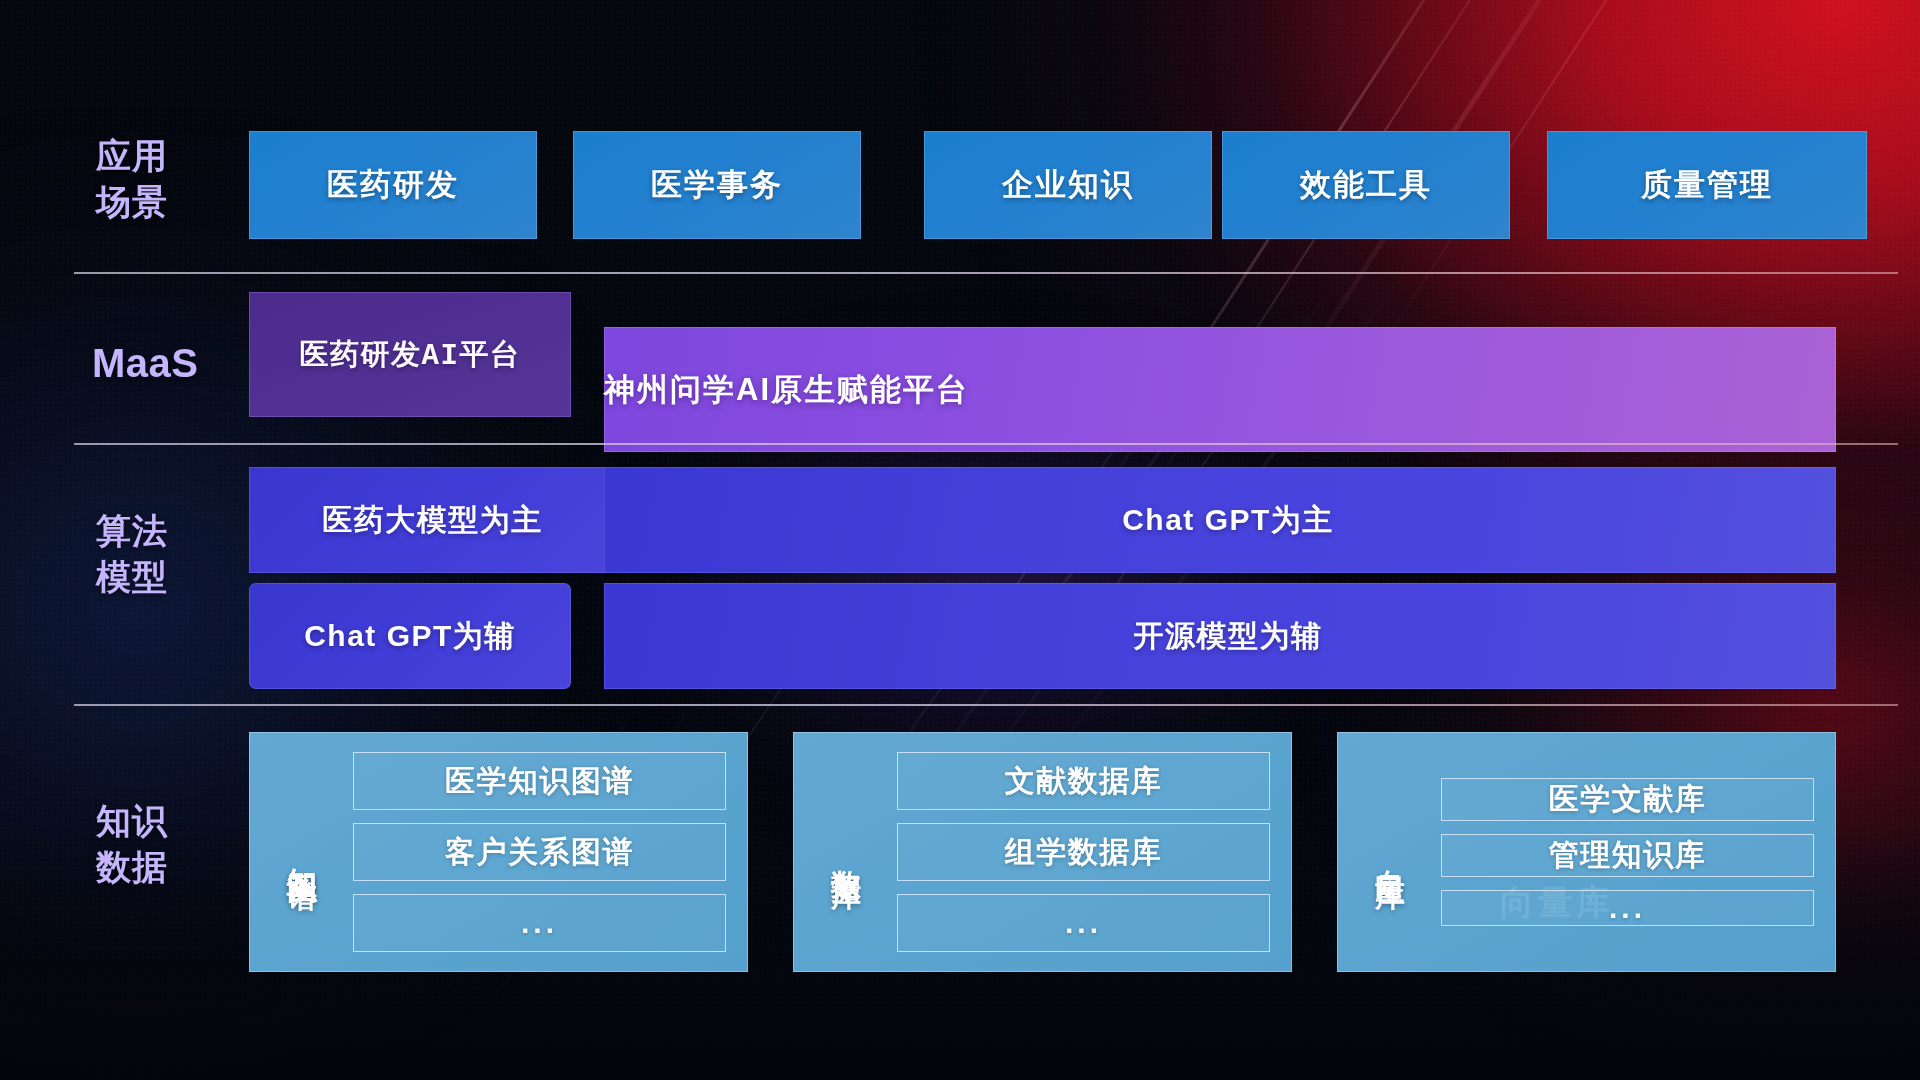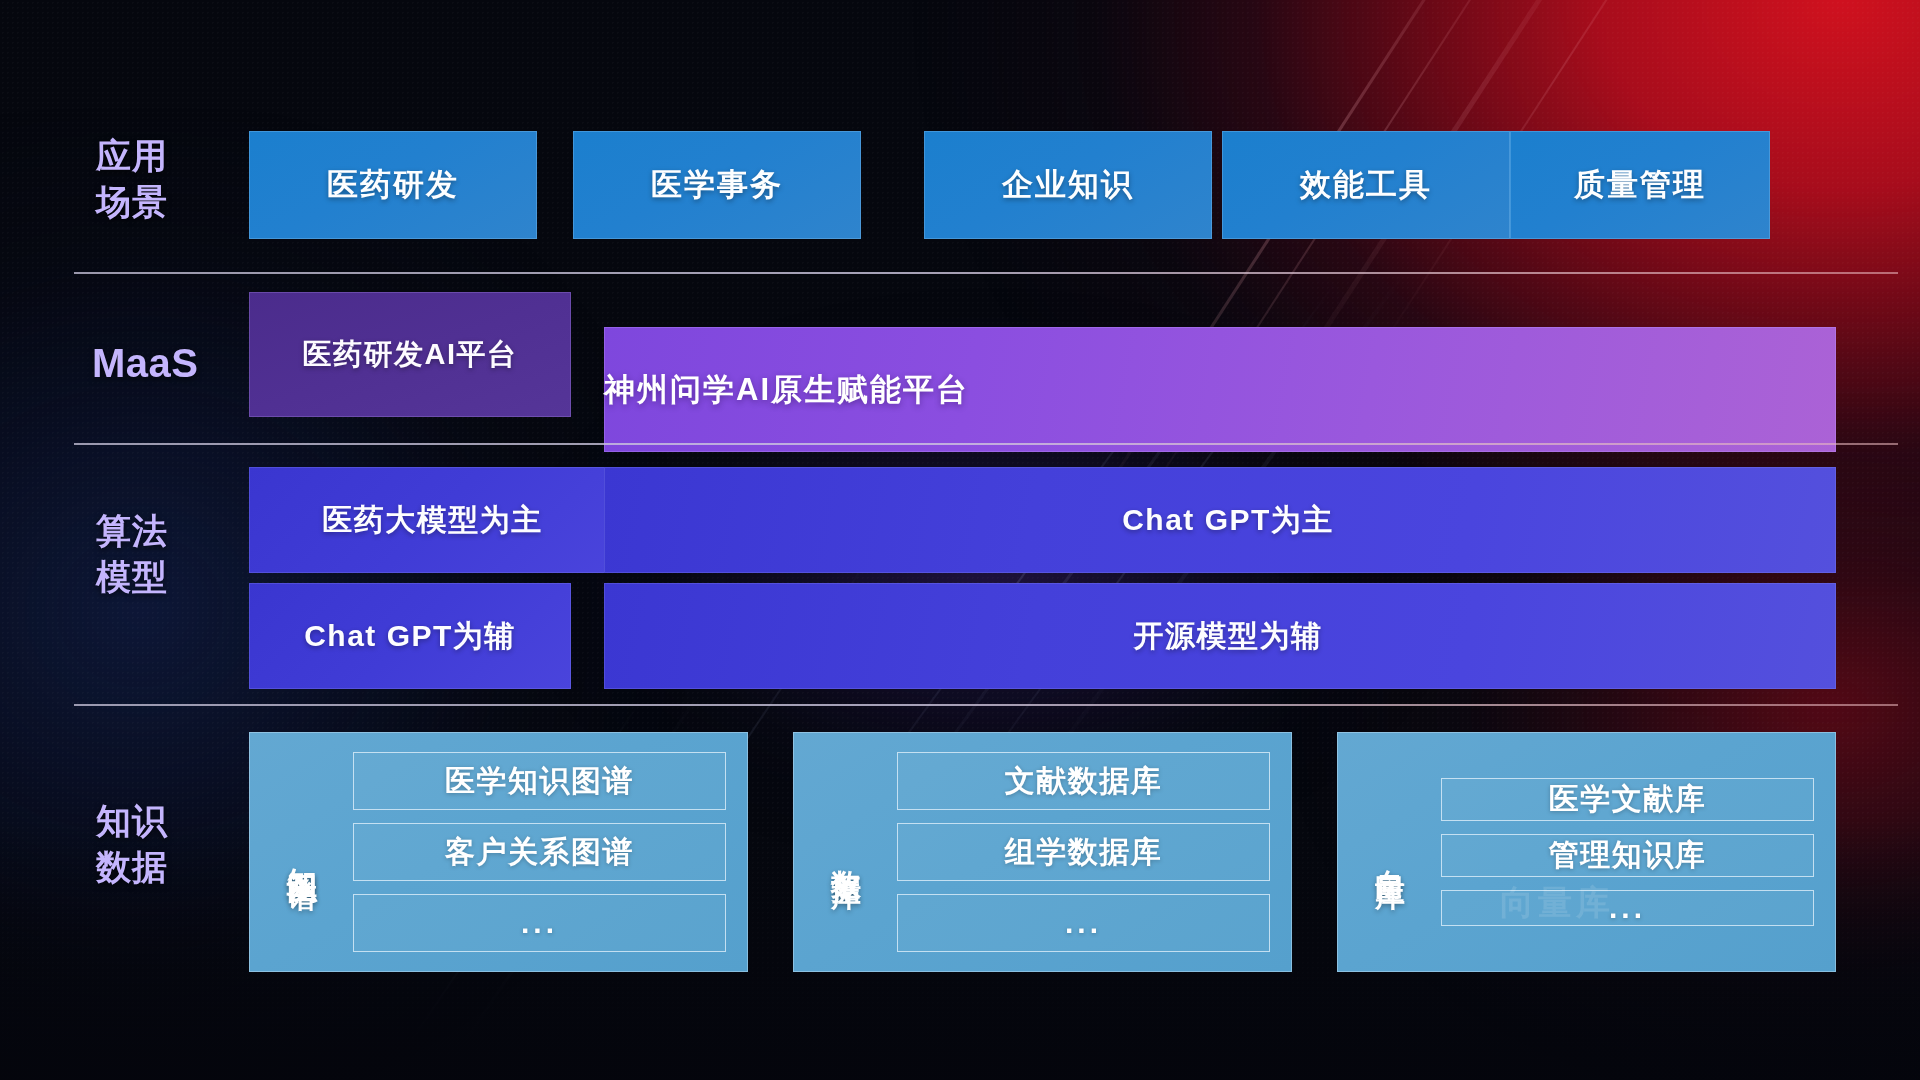--- a/index.html
+++ b/index.html
@@ -130,21 +130,21 @@
   .app-box .txt {
     color:#fdfeff; font-size:31px; font-weight:bold; letter-spacing:2px;
     text-shadow:0 2px 5px rgba(0,0,0,0.35);
   }
 
   
   .maas-left {
     position:absolute;
     background:linear-gradient(160deg, #4b2c8c 0%, #503093 50%, #553598 100%);
     box-shadow:inset 0 0 0 1px rgba(160,130,220,0.35);
-    display:flex; align-items:center; justify-content:center;
+    display:flex; align-items:center; justify-content:center;font-family:Liberation Mono, monospace;
   }
   .maas-left .txt {
     color:#fdfbff; font-size:29px; font-weight:bold; letter-spacing:1.5px;
     text-shadow:0 2px 5px rgba(0,0,0,0.35);
   }
   .maas-right {
     position:absolute;
     background:linear-gradient(100deg, #7e47dd 0%, #8b4ee0 30%, #9a58dd 62%, #ab62d6 100%);
     box-shadow:inset 0 0 0 1px rgba(200,160,255,0.30);
     display:flex; align-items:center; justify-content:flex-start;margin-top:35px;
@@ -247,21 +247,21 @@
     </div>
     <div class="app-box" style="left:573px; top:131px; width:288px; height:108px;">
       <span class="txt">医学事务</span>
     </div>
     <div class="app-box" style="left:898px; top:131px; width:288px; height:108px;margin-left:26px;">
       <span class="txt">企业知识</span>
     </div>
     <div class="app-box" style="left:1222px; top:131px; width:288px; height:108px;">
       <span class="txt">效能工具</span>
     </div>
-    <div class="app-box" style="left:1510px; top:131px; width:260px; height:108px;align-items:center;">
+    <div class="app-box" style="left:1547px; top:131px; width:320px; height:108px;align-items:center;">
       <span class="txt">质量管理</span>
     </div>
 
     <div class="divider" style="top:272px;"></div>
 
     <div class="row-label latin" style="left:92px; top:340px; width:180px;">MaaS</div>
 
     <div class="maas-left" style="left:249px; top:292px; width:322px; height:125px;">
       <span class="txt">医药研发AI平台</span>
     </div>
@@ -270,21 +270,21 @@
     </div>
 
     <div class="divider" style="top:443px;"></div>
 
     <div class="row-label" style="left:96px; top:508px; width:140px;">算法
 模型</div>
 
     <div class="algo-box" style="left:249px; top:467px; width:367px; height:106px;">
       <span class="txt">医药大模型为主</span>
     </div>
-    <div class="algo-box" style="left:249px; top:583px; width:322px; height:106px;">
+    <div class="algo-box" style="left:249px; top:583px; width:322px; height:106px;border-radius:7px;">
       <span class="txt">Chat GPT为辅</span>
     </div>
 
     <div class="algo-box wide" style="left:604px; top:467px; width:1232px; height:106px;">
       <span class="txt">Chat GPT为主</span>
     </div>
     <div class="algo-box wide" style="left:604px; top:583px; width:1232px; height:106px;">
       <span class="txt">开源模型为辅</span>
     </div>
 

